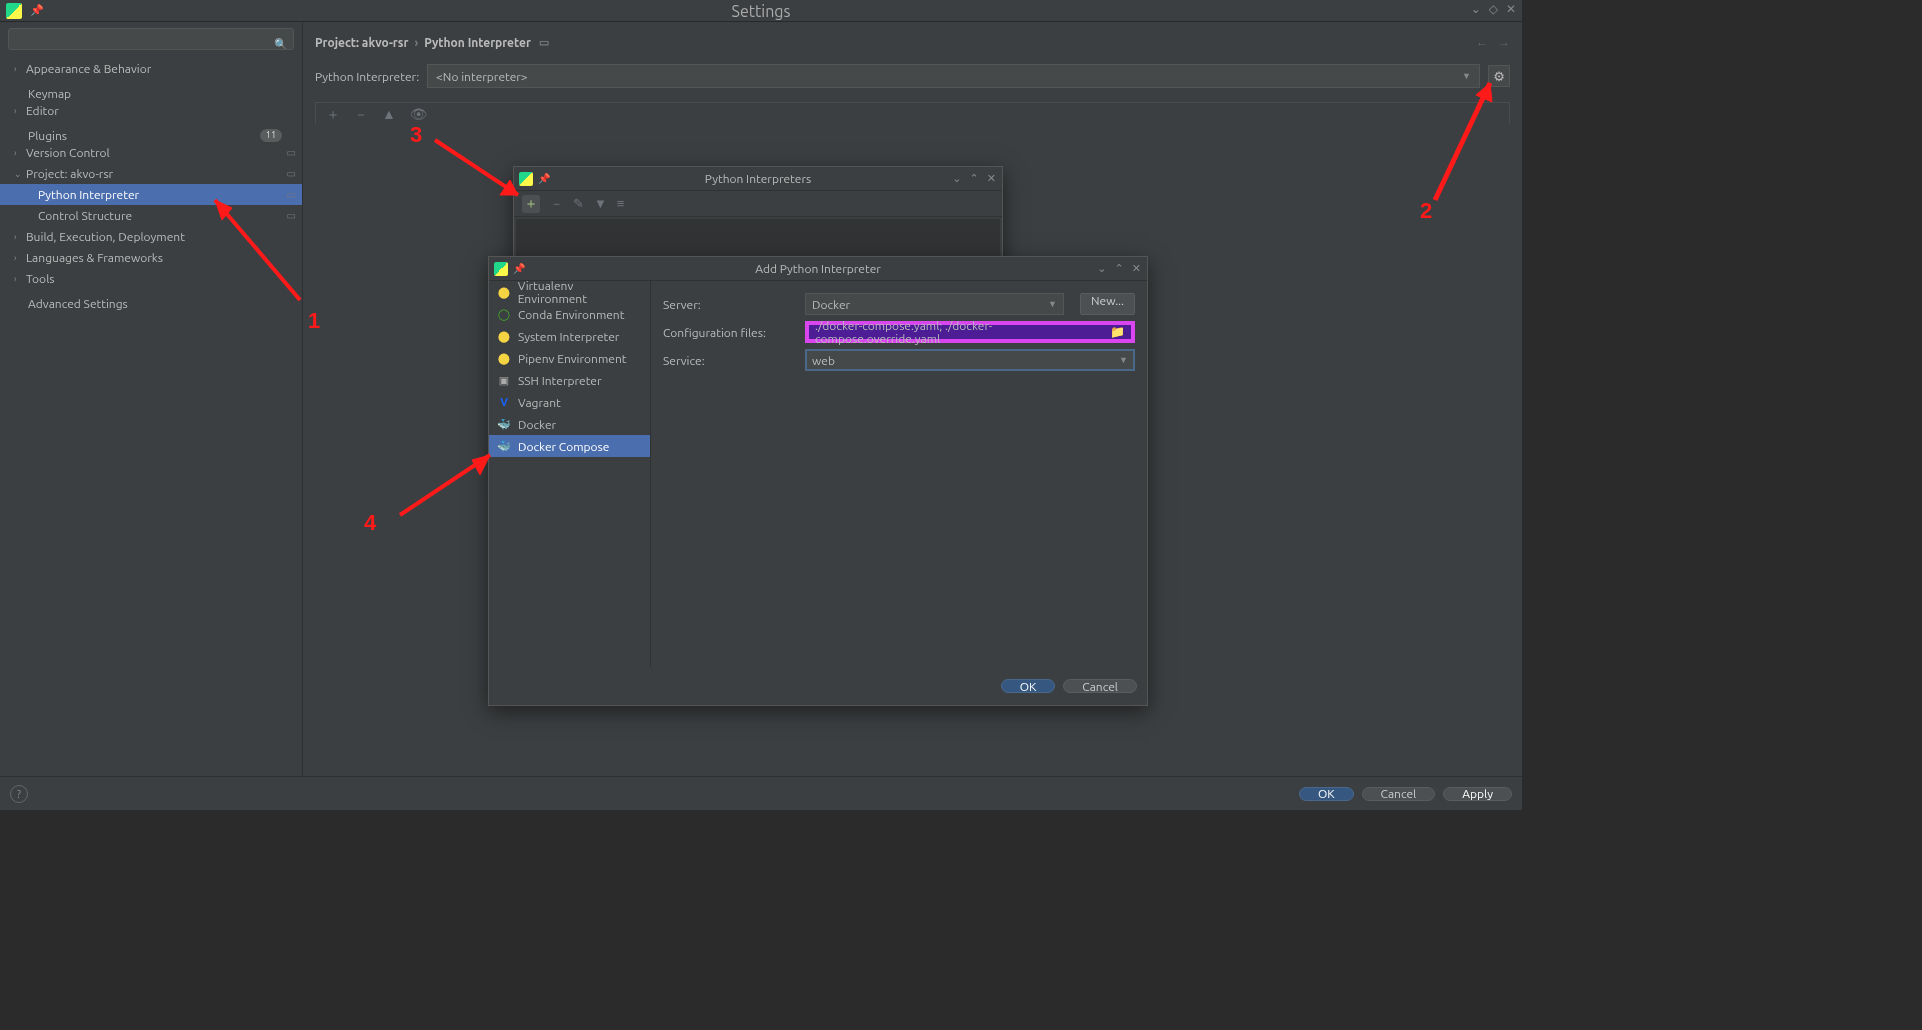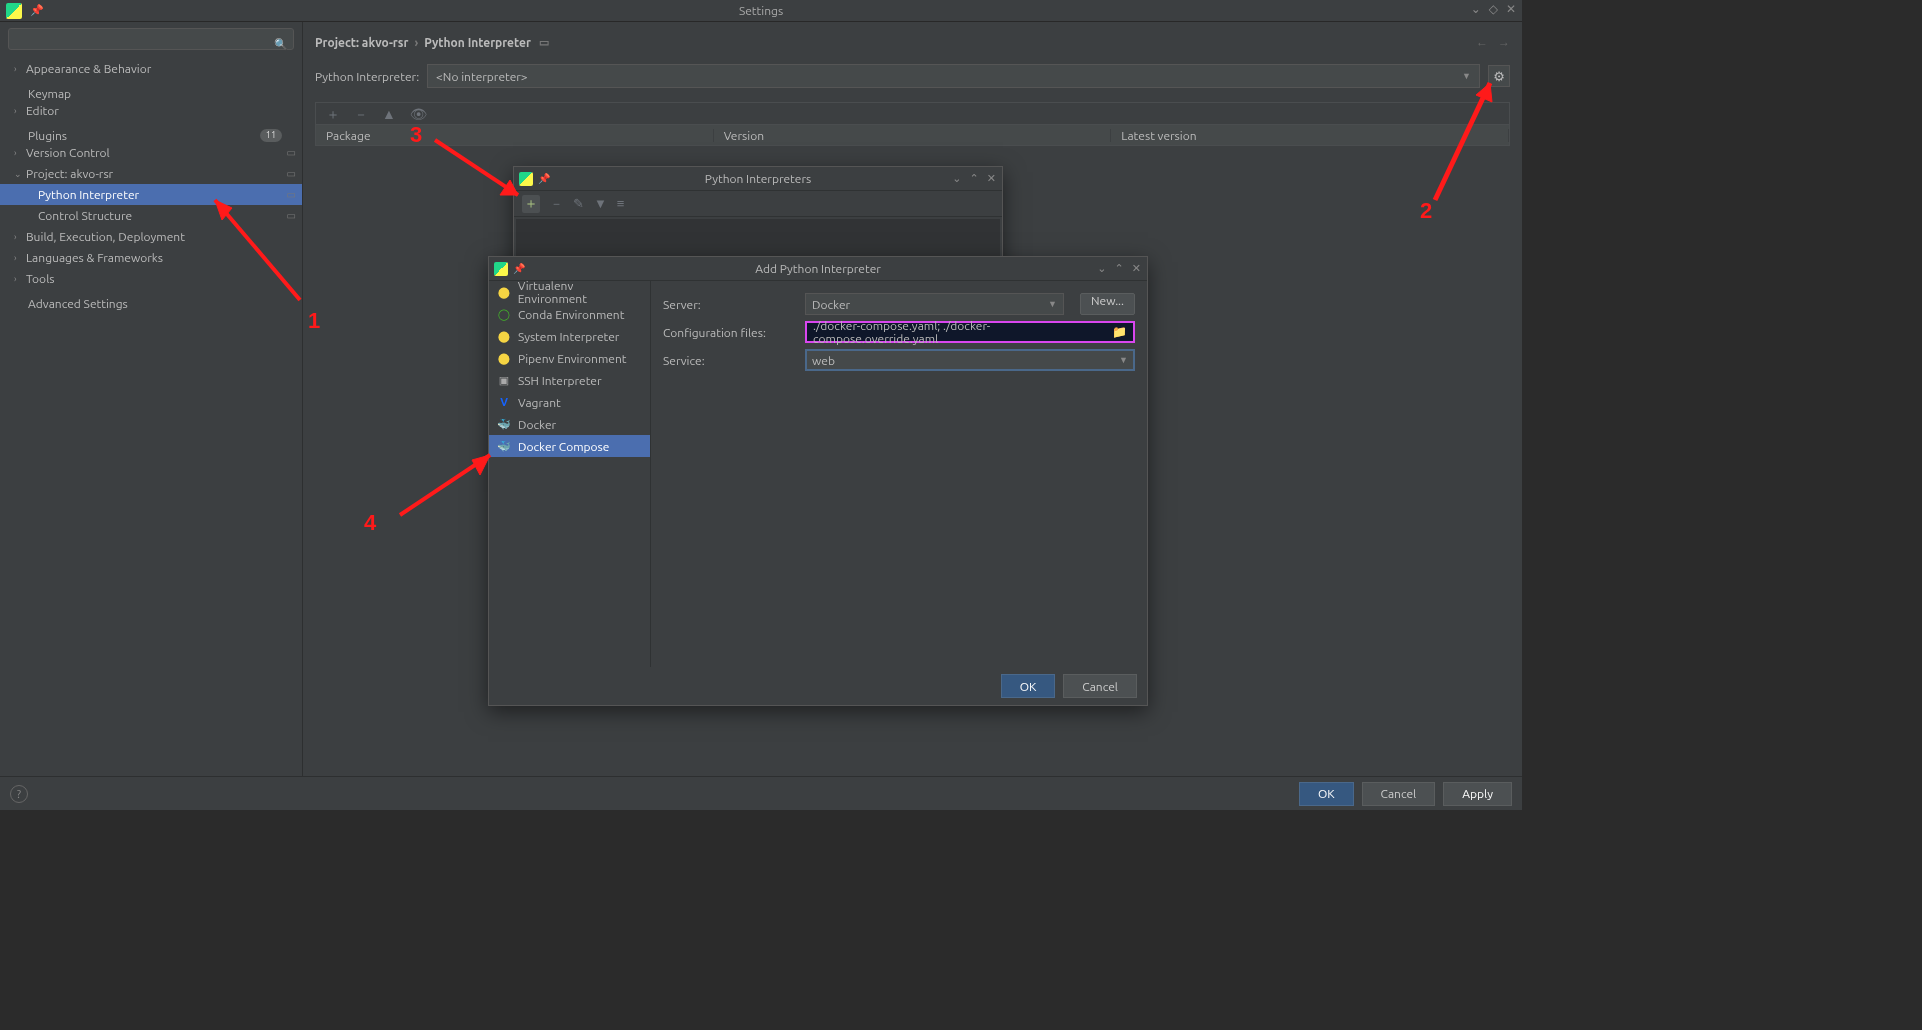--- a/index.html
+++ b/index.html
@@ -1,20 +1,20 @@
 <!DOCTYPE html>
 <html><head>
 <meta charset="utf-8">
 <style>
   * { box-sizing: border-box; margin: 0; padding: 0; font-family: -apple-system, "Segoe UI", Ubuntu, Arial, sans-serif; }
   html, body { width: 1522px; height: 810px; background: #2b2b2b; color: #bbb; font-size: 12px; overflow: hidden; position: relative; }
   .titlebar { height: 22px; background: #3c3f41; display: flex; align-items: center; position: relative; border-bottom: 1px solid #282828; }
   .titlebar .appicon { width: 16px; height: 16px; margin: 0 6px; background: linear-gradient(135deg,#21d789 50%,#fcf84a 50%); border-radius: 2px; }
   .titlebar .pin { color: #888; font-size: 11px; margin-left: 2px; cursor: default; }
-  .titlebar .title { position: absolute; left: 50%; transform: translateX(-50%); color: #aaa; font-size: 12px; }
+  .titlebar .title { position: absolute; left: 50%; transform: translateX(-50%); color: #aaa; font-size: 16px; }
   .titlebar .winctrl { position: absolute; right: 6px; top: 2px; display: flex; gap: 8px; color: #888; font-size: 12px; }
   .body { display: flex; height: calc(100% - 22px - 34px); }
 
   
   .sidebar { width: 303px; background: #3c3f41; border-right: 1px solid #2d2f30; display: flex; flex-direction: column; }
   .search-row { padding: 6px 8px; }
   .search { width: 100%; height: 22px; background: #45494a; border: 1px solid #555; border-radius: 3px; color: #bbb; padding: 0 20px 0 6px; font-size: 12px; }
   .search-wrap { position: relative; }
   .search-wrap .mag { position: absolute; right: 6px; top: 10px; color: #888; font-size: 11px; }
   .tree { flex: 1; overflow: auto; padding-top: 2px; }
@@ -40,21 +40,21 @@
   .pkg-toolbar { margin-top: 14px; height: 22px; display: flex; align-items: center; gap: 14px; padding: 0 10px; background: #3c3f41; border: 1px solid #4a4d4f; border-bottom: none; color: #6e737a; }
   .pkg-toolbar span { font-size: 14px; line-height: 1; }
   .pkg-header { display:grid; grid-template-columns: 1fr 1fr 1fr; background:#45494a; border:1px solid #4a4d4f; height:22px; align-items:center; }
   .pkg-header div { padding: 0 10px; color:#bbb; font-size:12px; border-right:1px solid #3c3f41; }
   .pkg-body { height: 400px; }
 
   
   .footer { position: absolute; left:0; right:0; bottom:0; height:34px; background:#3c3f41; border-top:1px solid #2d2f30; display:flex; align-items:center; padding: 0 10px; }
   .footer .help { width:18px; height:18px; border:1px solid #666; border-radius:50%; color:#888; display:flex;align-items:center;justify-content:center;font-size:11px; }
   .footer .btns { margin-left:auto; display:flex; gap:8px; }
-  .btn { height:24px; padding:0 18px; background:#4c5052; border:1px solid #5a5d5e; color:#ccc; font-size:12px; display:flex; align-items:center; border-radius:0; cursor:pointer; }
+  .btn { height:14px; padding:0 18px; background:#4c5052; border:1px solid #5a5d5e; color:#ccc; font-size:12px; display:flex; align-items:center; border-radius:11px; cursor:pointer; }
   .btn.primary { background:#365880; border-color:#4a688a; color:#fff; }
   .btn.disabled { color:#ffffff; cursor:default; }
 
   
   .dialog { position: absolute; background:#3c3f41; border:1px solid #555; box-shadow: 0 6px 20px rgba(0,0,0,.5); }
   .dlg1 { left: 513px; top: 166px; width: 490px; height: 320px; }
   .dlg-title { height:24px; display:flex; align-items:center; position:relative; background:#3c3f41; border-bottom:1px solid #2f3233; }
   .dlg-title .appicon { width:14px; height:14px; margin:0 5px; background: linear-gradient(135deg,#21d789 50%,#fcf84a 50%); border-radius:2px; }
   .dlg-title .pin { color:#888; font-size:10px; }
   .dlg-title .t { position:absolute; left:50%; transform:translateX(-50%); color:#bbb; font-size:12px; }
@@ -76,21 +76,21 @@
   .ic-ssh { color:#aaa; }
   .ic-vag { color:#1563ff; font-weight:bold; }
   .ic-dock { color:#4aa8e0; }
   .dlg2-right { flex:1; padding:10px 12px; }
   .frow { display:flex; align-items:center; height:26px; margin-bottom:2px; gap:16px; }
   .frow > label { width:126px; color:#bbb; font-size:12px; }
   .fsel, .finput { flex:1; height:22px; background:#45494a; border:1px solid #555; color:#bbb; padding:0 6px; font-size:12px; display:flex; align-items:center; justify-content:space-between; }
   .fsel.hl { border-color:#4a688a; box-shadow: 0 0 0 1px #4a688a inset; }
   .fsel .dd { color:#888; font-size:9px; }
   .newbtn { height:22px; padding:0 10px; background:#4c5052; border:1px solid #5a5d5e; color:#ccc; font-size:12px; border-radius:2px; cursor:pointer; }
-  .config-sel { flex:1; height:22px; background:#0f172a; border:2px solid #d946ef; color:#bbb; font-size:12px; display:flex; align-items:center; padding:0 6px; justify-content:space-between; }
+  .config-sel { flex:1; height:22px; background:#4c1d95; border:4px solid #d946ef; color:#bbb; font-size:12px; display:flex; align-items:center; padding:0 6px; justify-content:space-between; }
   .config-sel .fold { color:#a38b5b; font-size:12px; }
   .dlg2-footer { height:38px; display:flex; align-items:center; justify-content:flex-end; gap:8px; padding:0 10px; border-top:0px solid #2f3233; }
 
   
   .anno { position:absolute; pointer-events:none; }
   .anno-num { color:#ff1a1a; font-size:22px; font-weight:bold; font-family: Arial; }
   svg.anno line, svg.anno polygon { stroke:#ff1a1a; fill:#ff1a1a; }
 </style>
 </head>
 <body>
@@ -185,25 +185,20 @@
         <span class="dd">▼</span>
       </div>
       <div class="gear">⚙</div>
     </div>
     <div class="pkg-toolbar">
       <span>＋</span>
       <span>－</span>
       <span>▲</span>
       <span>👁</span>
     </div>
-    <div class="pkg-header">
-      <div>Package</div>
-      <div>Version</div>
-      <div>Latest version</div>
-    </div>
     <div class="pkg-body"></div>
   </div>
 </div>
 
 <div class="footer">
   <div class="help">?</div>
   <div class="btns">
     <div class="btn primary">OK</div>
     <div class="btn">Cancel</div>
     <div class="btn disabled">Apply</div>

